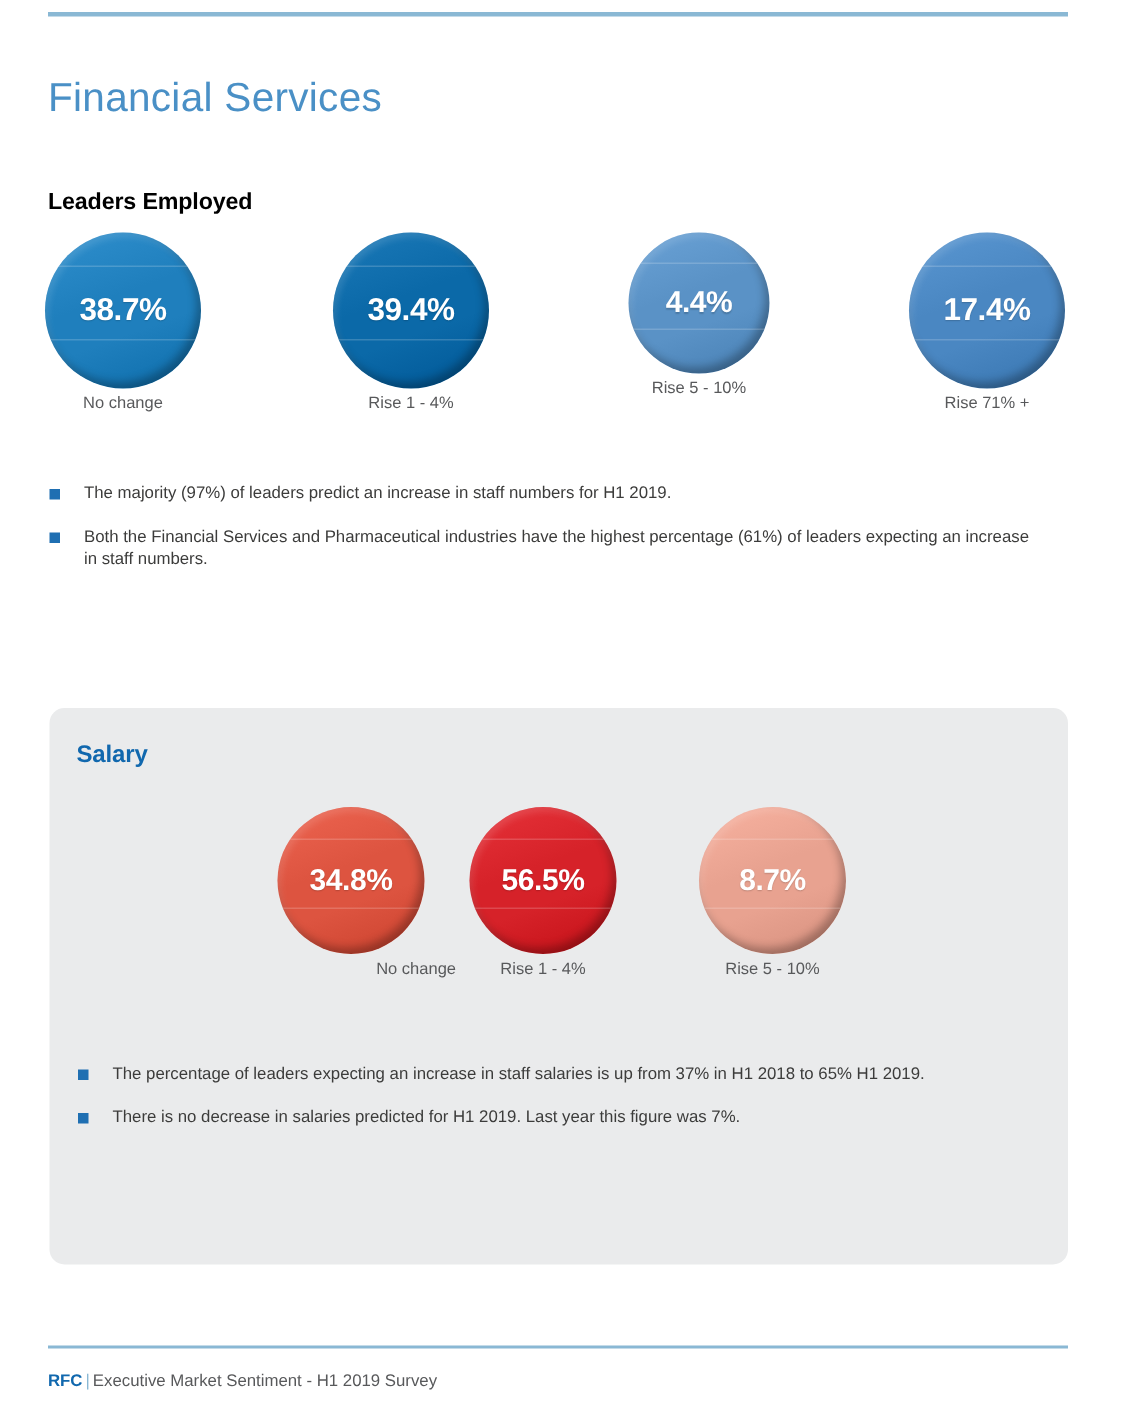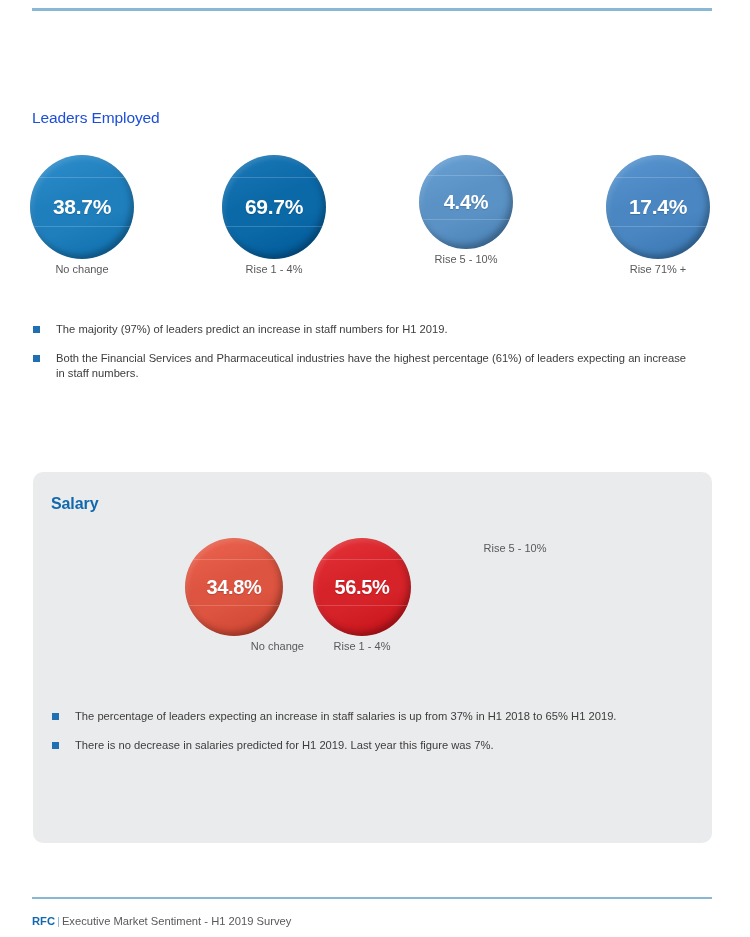--- a/index.html
+++ b/index.html
@@ -45,24 +45,24 @@
     font-size: 27px;
     font-weight: 400;
     letter-spacing: .2px;
     color: #4a90c6;
     font-family: "Liberation Sans", sans-serif;
   }
 
   .section-title {
     position: absolute;
     left: 32px;
-    top: 109px;
+    top: 126px;
     font-size: 15.5px;
-    font-weight: normal;
-    color: #1d4ed8;
+    font-weight: bold;
+    color: #000000;
     letter-spacing: -.1px;
   }
 
   
   .circle-row {
     position: absolute;
     left: 0;
     width: 750px;
   }
   .circle-row.blue { top: 155px; }
@@ -175,37 +175,38 @@
   .footer .brand { color: #1168ae; font-weight: bold; }
   .footer .pipe { color: #8ab8d4; margin: 0 2px; }
 </style>
 </head>
 <body>
 
 <div class="page">
 
   <div class="rule-top"></div>
 
+  <h1 class="page-title">Financial Services</h1>
 
   <h2 class="section-title">Leaders Employed</h2>
 
   <div class="circle-row blue" id="blue-row">
       <div class="circle-item" style="left: 12px; top: 0px; width: 140px;">
         <div class="coin" style="width: 104px; height: 104px; margin: 0px auto; background: linear-gradient(160deg, rgb(47, 143, 205) 0%, rgb(31, 127, 189) 42%, rgb(31, 127, 189) 62%, rgb(13, 109, 171) 100%);">
           <span class="band-a"></span>
           <span class="band-b"></span>
           <span class="coin-value" style="font-size: 21px;">38.7%</span>
         </div>
         <div class="circle-label">No change</div>
       </div>
       <div class="circle-item" style="left: 204px; top: 0px; width: 140px;">
         <div class="coin" style="width: 104px; height: 104px; margin: 0px auto; background: linear-gradient(160deg, rgb(27, 121, 184) 0%, rgb(11, 105, 168) 42%, rgb(11, 105, 168) 62%, rgb(0, 87, 150) 100%);">
           <span class="band-a"></span>
           <span class="band-b"></span>
-          <span class="coin-value" style="font-size: 21px;">69.7%</span>
+          <span class="coin-value" style="font-size: 21px;">39.4%</span>
         </div>
         <div class="circle-label">Rise 1 - 4%</div>
       </div>
       <div class="circle-item" style="left: 396px; top: 0px; width: 140px;">
         <div class="coin" style="width: 94px; height: 94px; margin: 0px auto; background: linear-gradient(160deg, rgb(106, 162, 214) 0%, rgb(90, 146, 198) 42%, rgb(90, 146, 198) 62%, rgb(72, 128, 180) 100%); align-items: center;">
           <span class="band-a"></span>
           <span class="band-b"></span>
           <span class="coin-value" style="font-size: 20px;">4.4%</span>
         </div>
         <div class="circle-label">Rise 5 - 10%</div>
@@ -240,20 +241,25 @@
       </div>
       <div class="circle-item" style="left: 292px; top: 0px; width: 140px;">
         <div class="coin" style="width: 98px; height: 98px; margin: 0px auto; background: linear-gradient(160deg, rgb(230, 50, 57) 0%, rgb(214, 34, 41) 42%, rgb(214, 34, 41) 62%, rgb(196, 16, 23) 100%);">
           <span class="band-a"></span>
           <span class="band-b"></span>
           <span class="coin-value" style="font-size: 20px;">56.5%</span>
         </div>
         <div class="circle-label">Rise 1 - 4%</div>
       </div>
       <div class="circle-item" style="left: 445px; top: 0px; width: 140px;">
+        <div class="coin" style="width: 98px; height: 98px; margin: 0px auto; background: linear-gradient(160deg, rgb(248, 178, 160) 0%, rgb(232, 162, 144) 42%, rgb(232, 162, 144) 62%, rgb(214, 144, 126) 100%);">
+          <span class="band-a"></span>
+          <span class="band-b"></span>
+          <span class="coin-value" style="font-size: 20px;">8.7%</span>
+        </div>
         <div class="circle-label">Rise 5 - 10%</div>
       </div>
     </div>
 
   <div class="bullet-list" style="left:51px; top:709px; width:640px;" id="red-bullets">
       <div class="bullet"><span class="marker"></span><span>The percentage of leaders expecting an increase in staff salaries is up from 37% in H1 2018 to 65% H1 2019.</span></div>
       <div class="bullet"><span class="marker"></span><span>There is no decrease in salaries predicted for H1 2019. Last year this figure was 7%.</span></div>
     </div>
 
   <div class="rule-bottom"></div>

